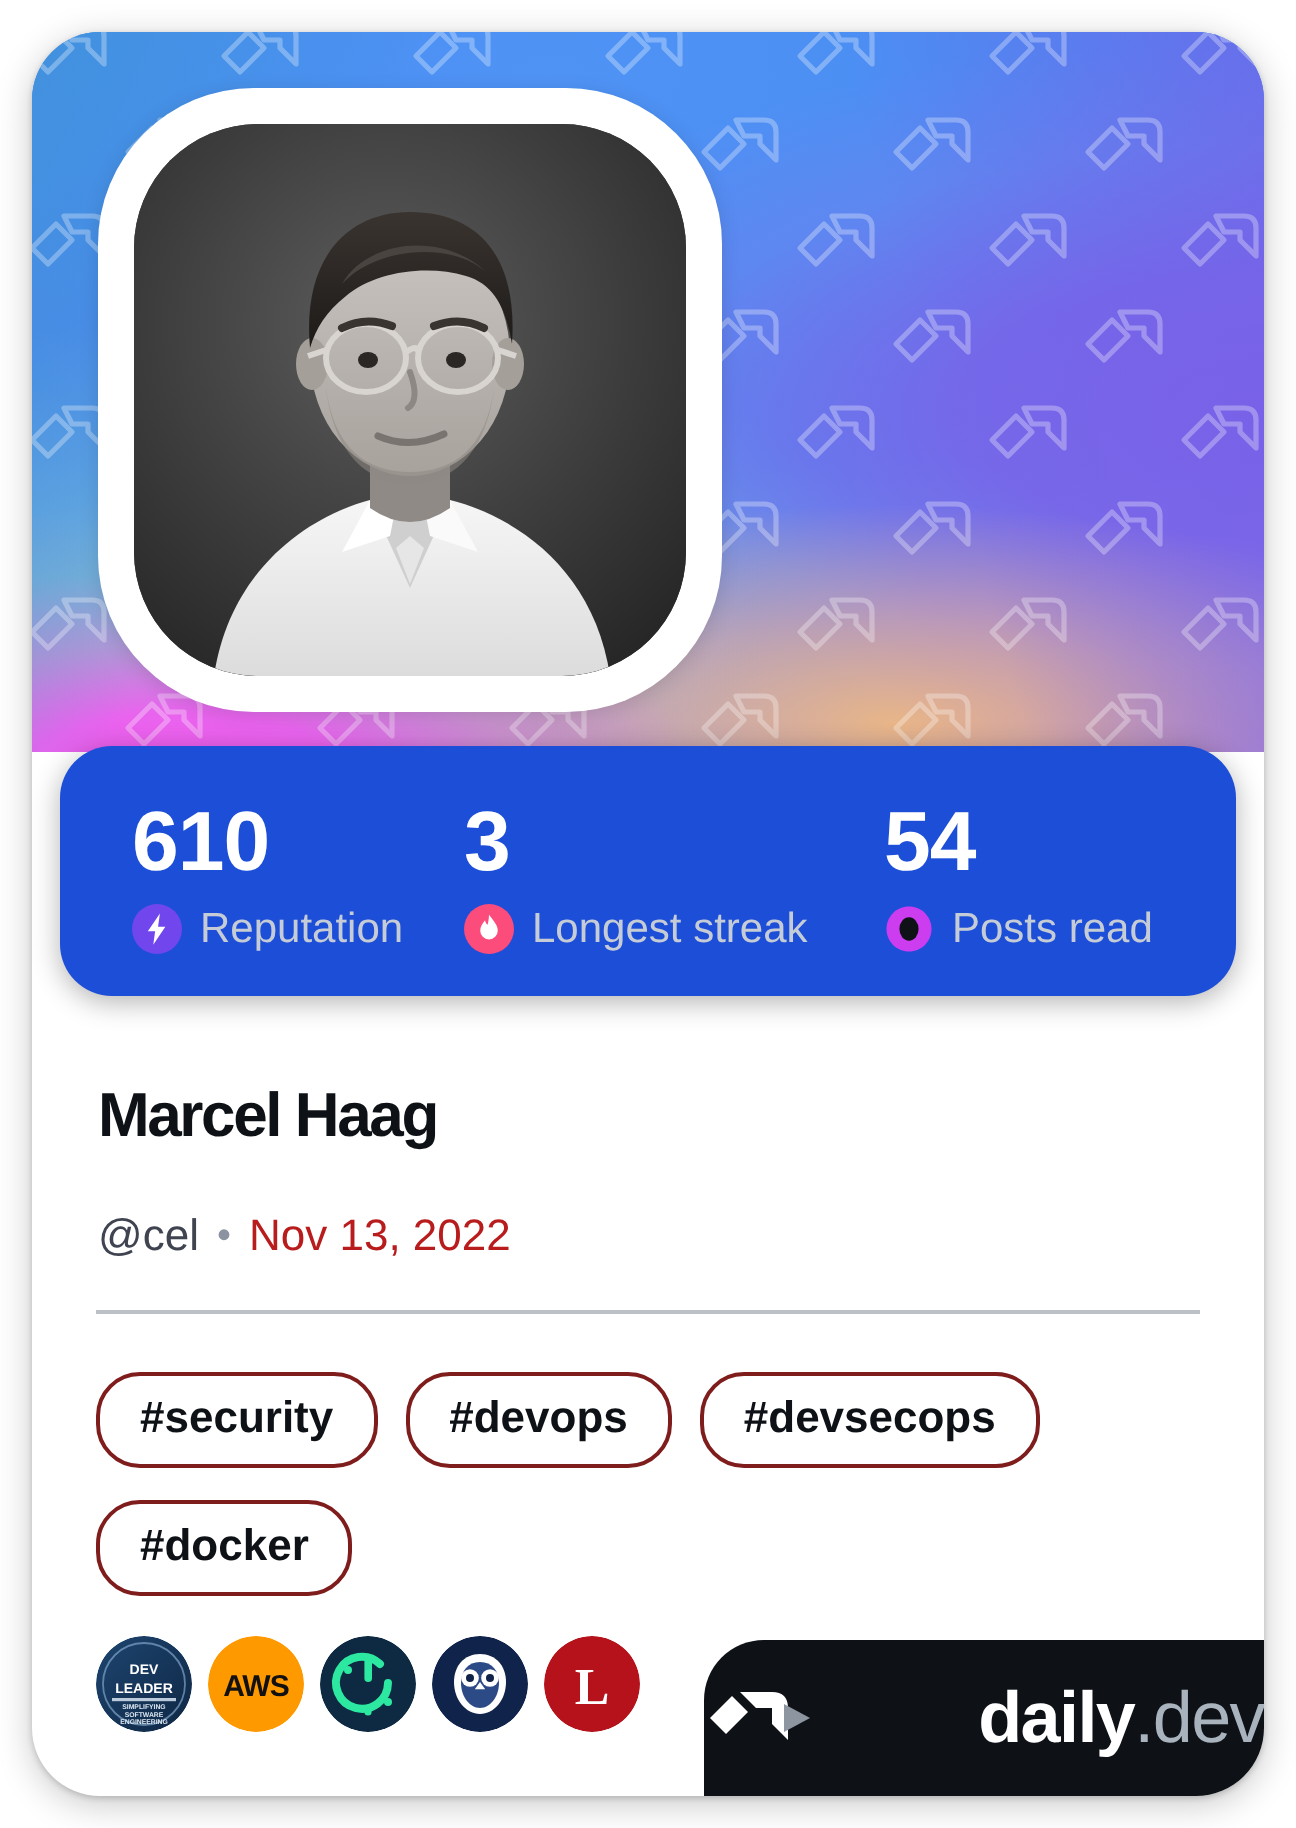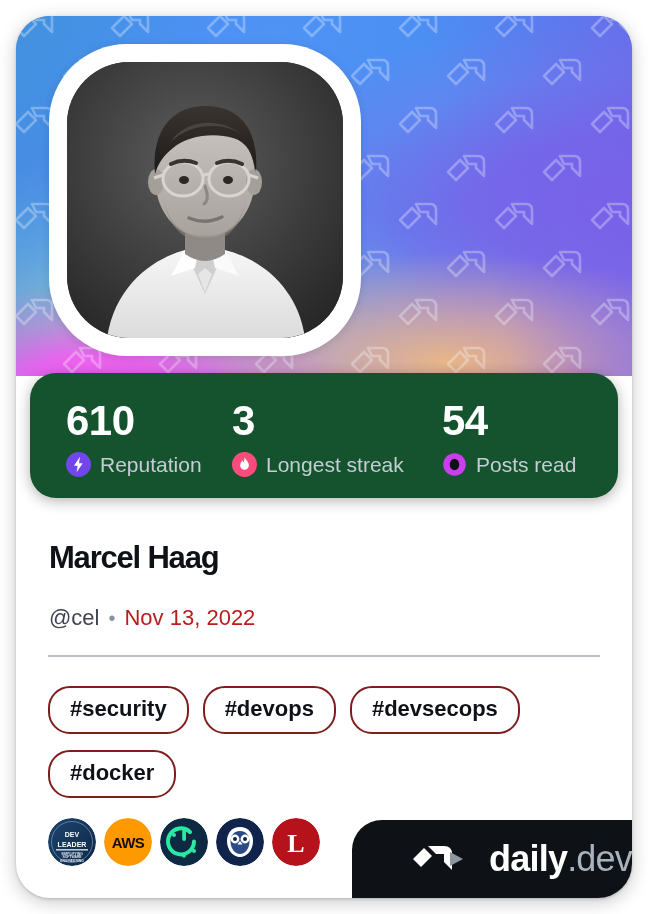--- a/index.html
+++ b/index.html
@@ -79,21 +79,21 @@
   }
   #avatar-photo svg { display: block; }
 
   
   #stats {
     position: absolute;
     left: 14px;
     top: 357px;
     width: 588px;
     height: 125px;
-    background: #14532d;
+    background: #1d4ed8;
     border-radius: 26px;
     box-shadow: 0 3px 14px rgba(0,0,0,0.30);
   }
   .stat {
     position: absolute;
     top: 0;
     height: 125px;
   }
   .stat-value {
     position: absolute;
@@ -207,21 +207,21 @@
   #brand {
     position: absolute;
     right: 0;
     bottom: 0;
     width: 280px;
     height: 78px;
     background: #0e1217;
     border-top-left-radius: 30px;
     display: flex;
     align-items: center;
-    justify-content: flex-end;
+    justify-content: space-between;
     gap: 23px;
     margin-left: 24px;
   }
   #brand-mark { width: 56px; height: 30px; display: block; }
   #brand-text {
     font-size: 36px;
     font-weight: 700;
     letter-spacing: -0.8px;
     line-height: 38px;
     white-space: nowrap;

